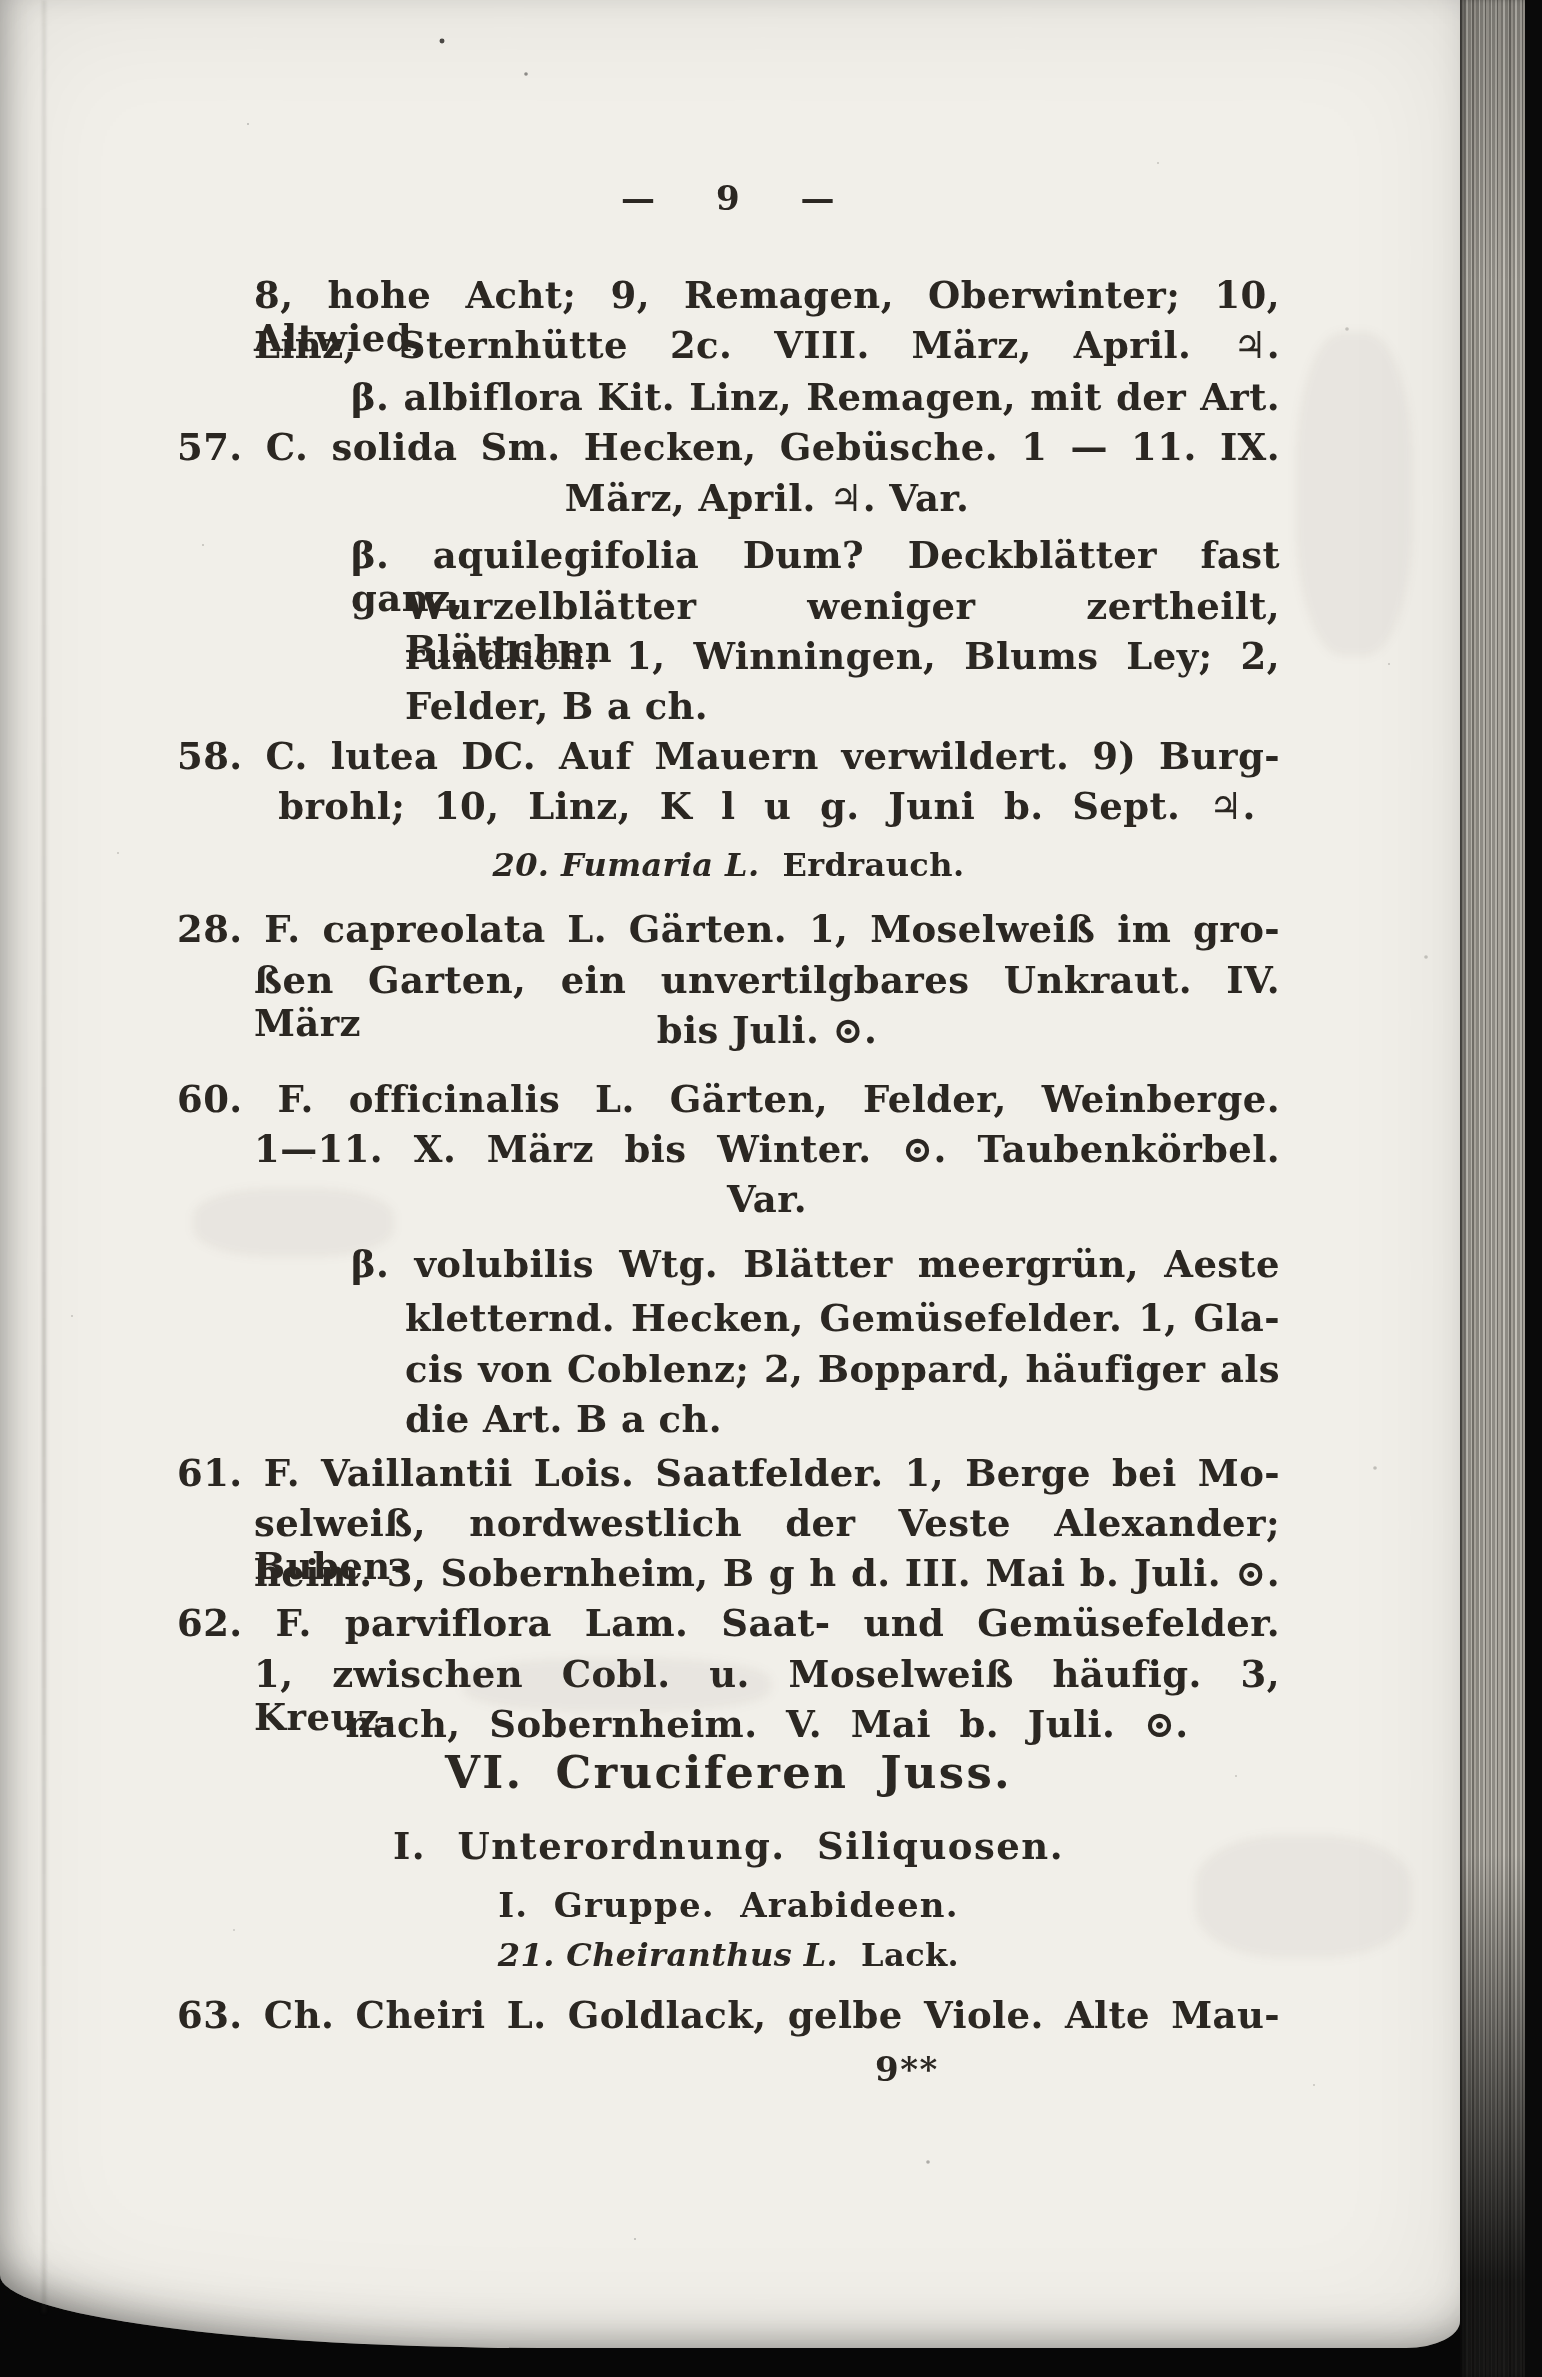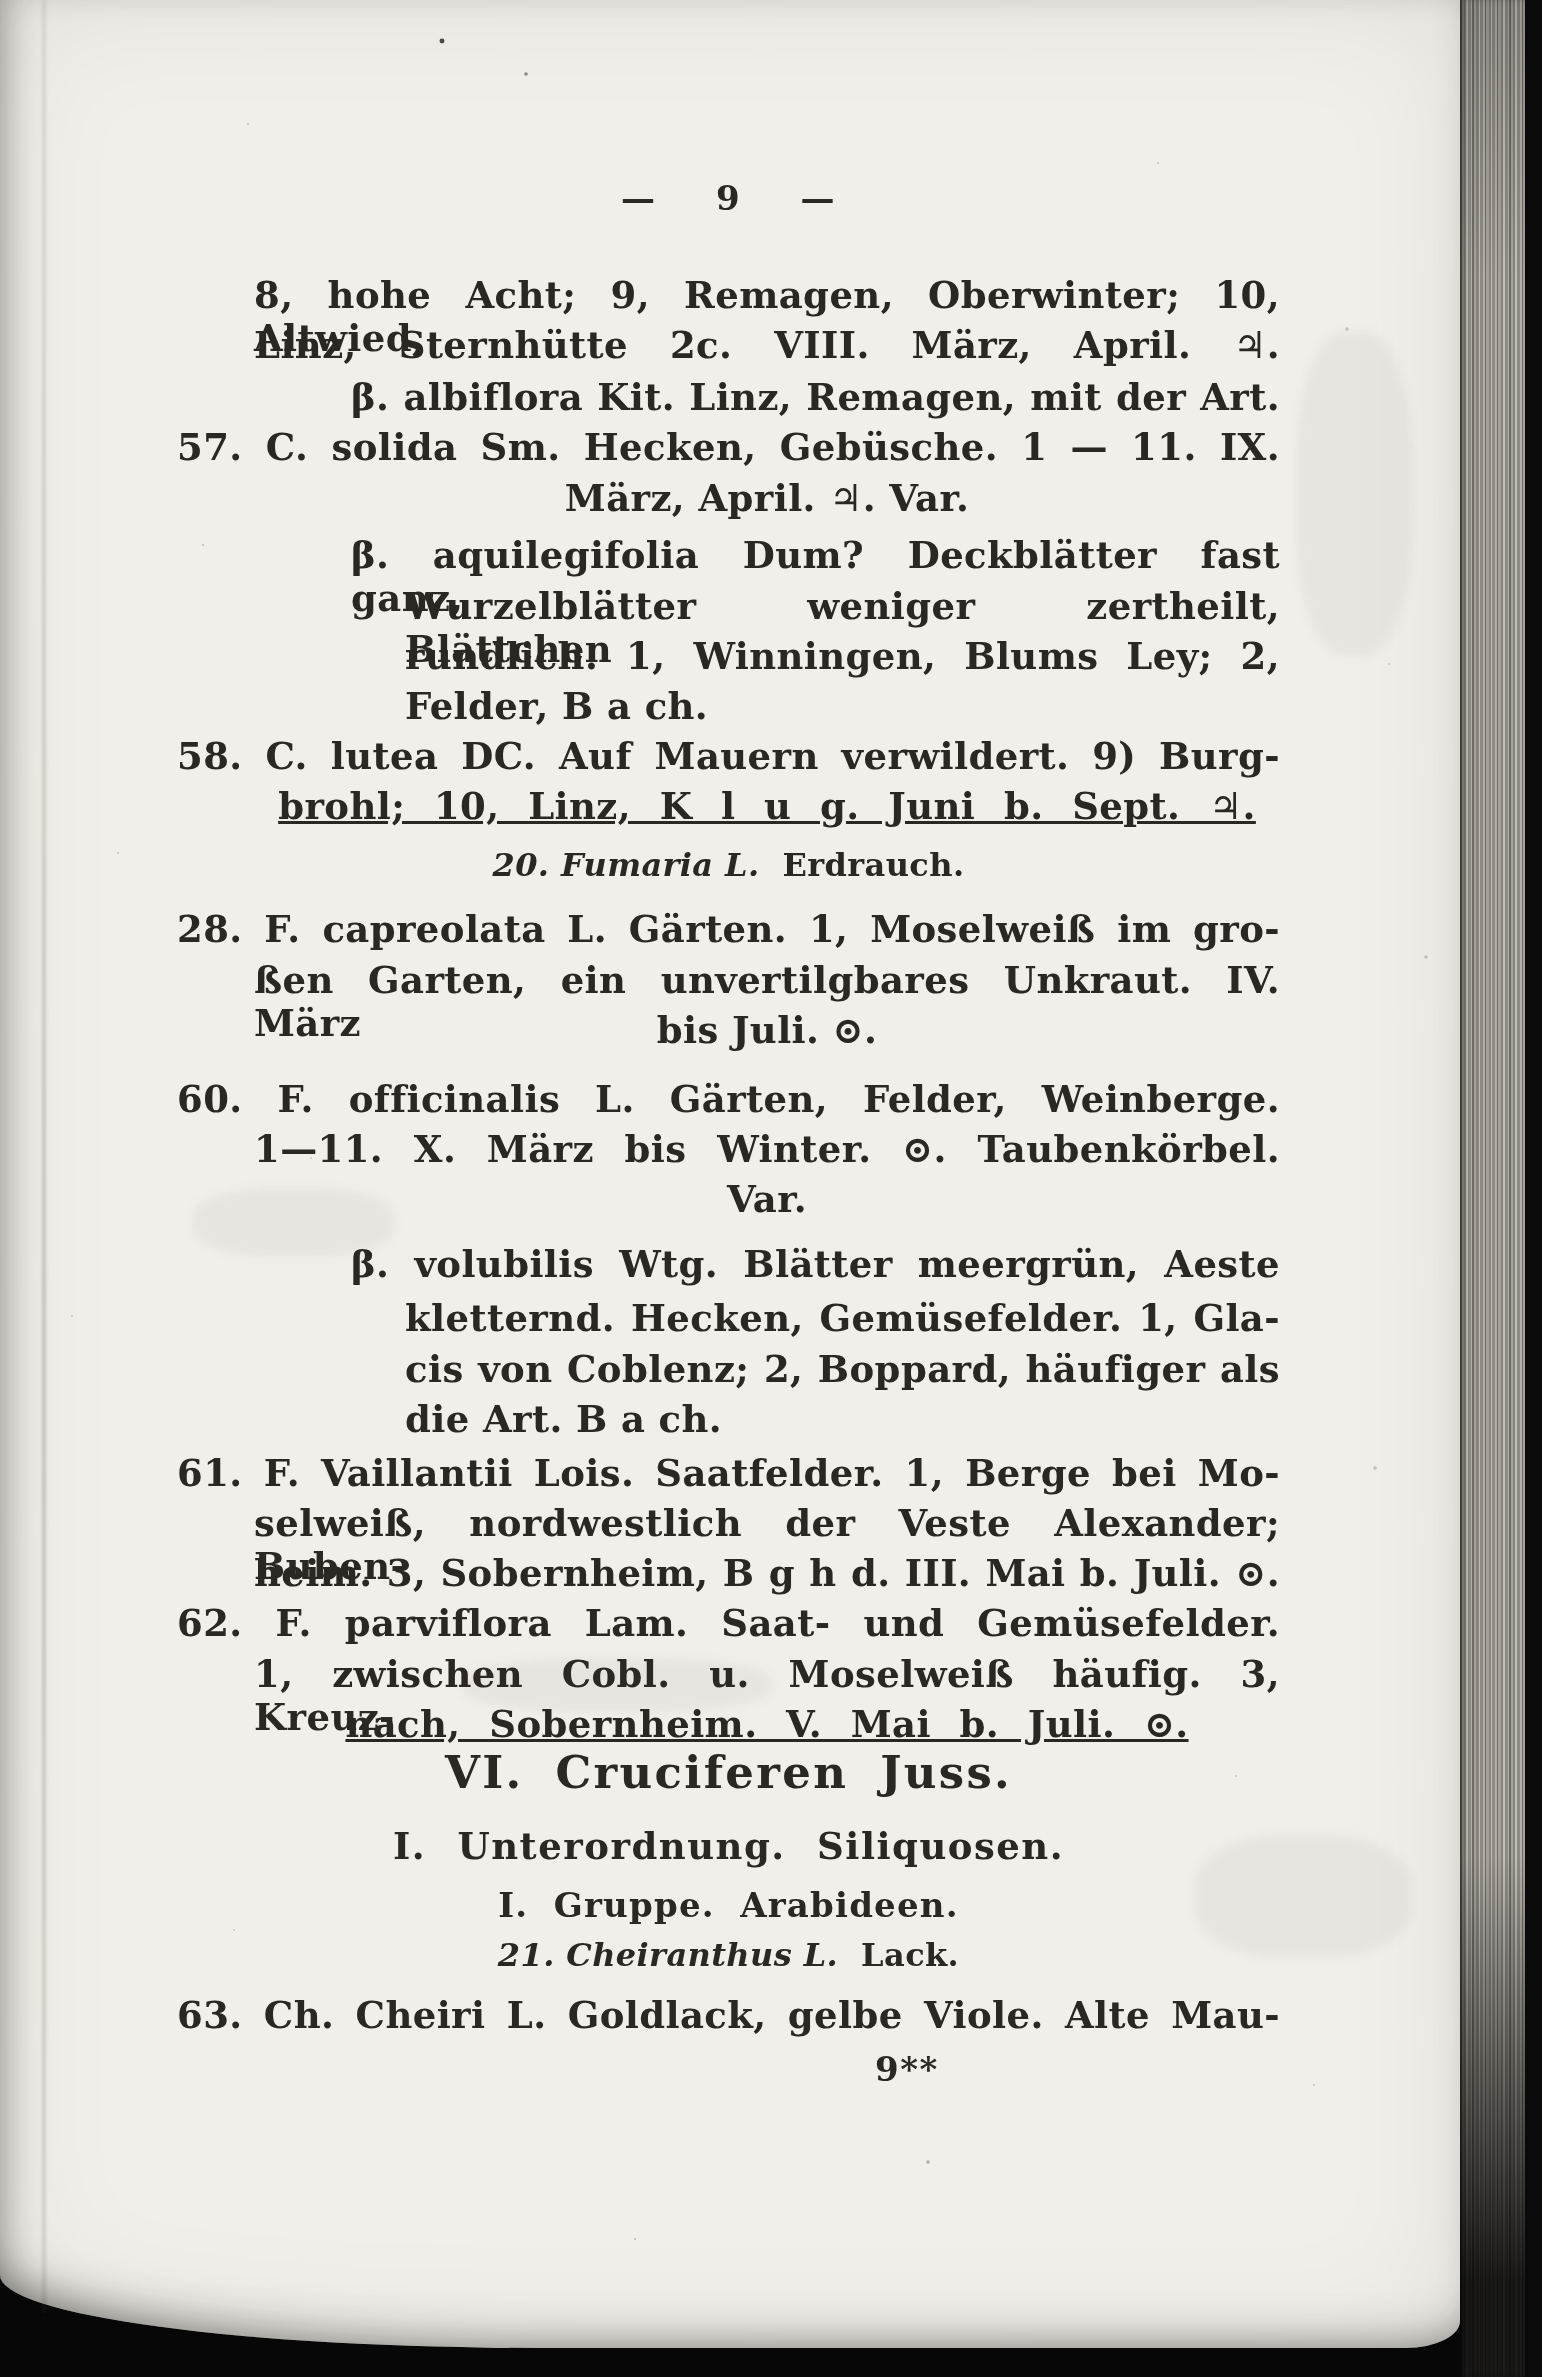--- a/index.html
+++ b/index.html
@@ -53,21 +53,21 @@
     font-weight:bold;
     letter-spacing:0.4px;
     line-height:1.15;
   }
   .x-item{left:177px;width:1103px;}
   .x-cont{left:254px;width:1026px;text-align:center;}
   .x-var {left:351px;width:929px;}
   .x-varc{left:405px;width:875px;}
   .just{text-align:justify;text-align-last:justify;}
   .left{white-space:nowrap;}
-  .sp{word-spacing:15.4px;text-decoration:underline;}
+  .sp{word-spacing:15.4px;}
   .center{left:177px;width:1103px;text-align:center;}
   .pagenum{font-size:34px;word-spacing:46px;letter-spacing:1.5px;}
   .genus{font-size:32px;}
   .genus .lat{font-style:italic;margin-right:23px;}
   .family{font-size:45px;letter-spacing:2.3px;word-spacing:14px;}
   .suborder{font-size:37px;letter-spacing:1.5px;word-spacing:17px;}
   .group{font-size:34px;letter-spacing:1.2px;word-spacing:12.3px;}
   .signature{left:875px;font-size:34px;letter-spacing:1.5px;white-space:nowrap;}
   
   .speckles{

